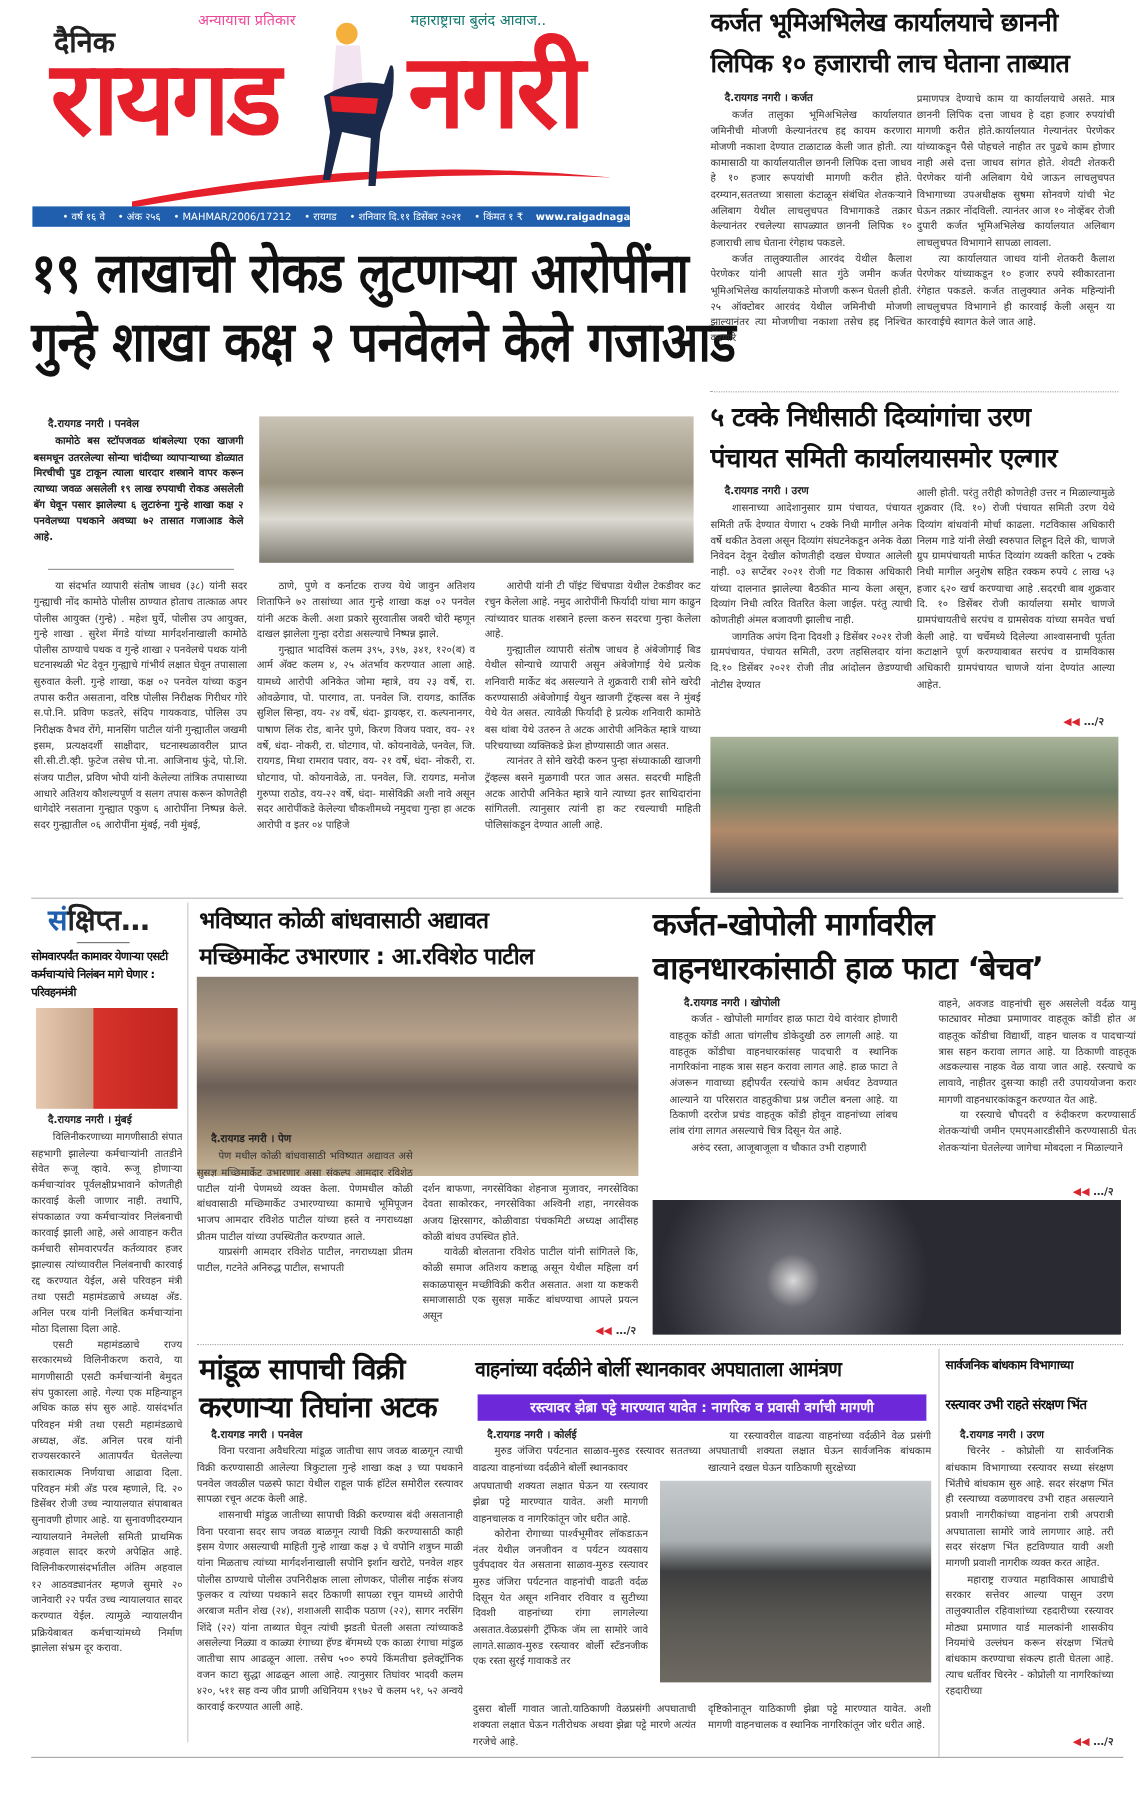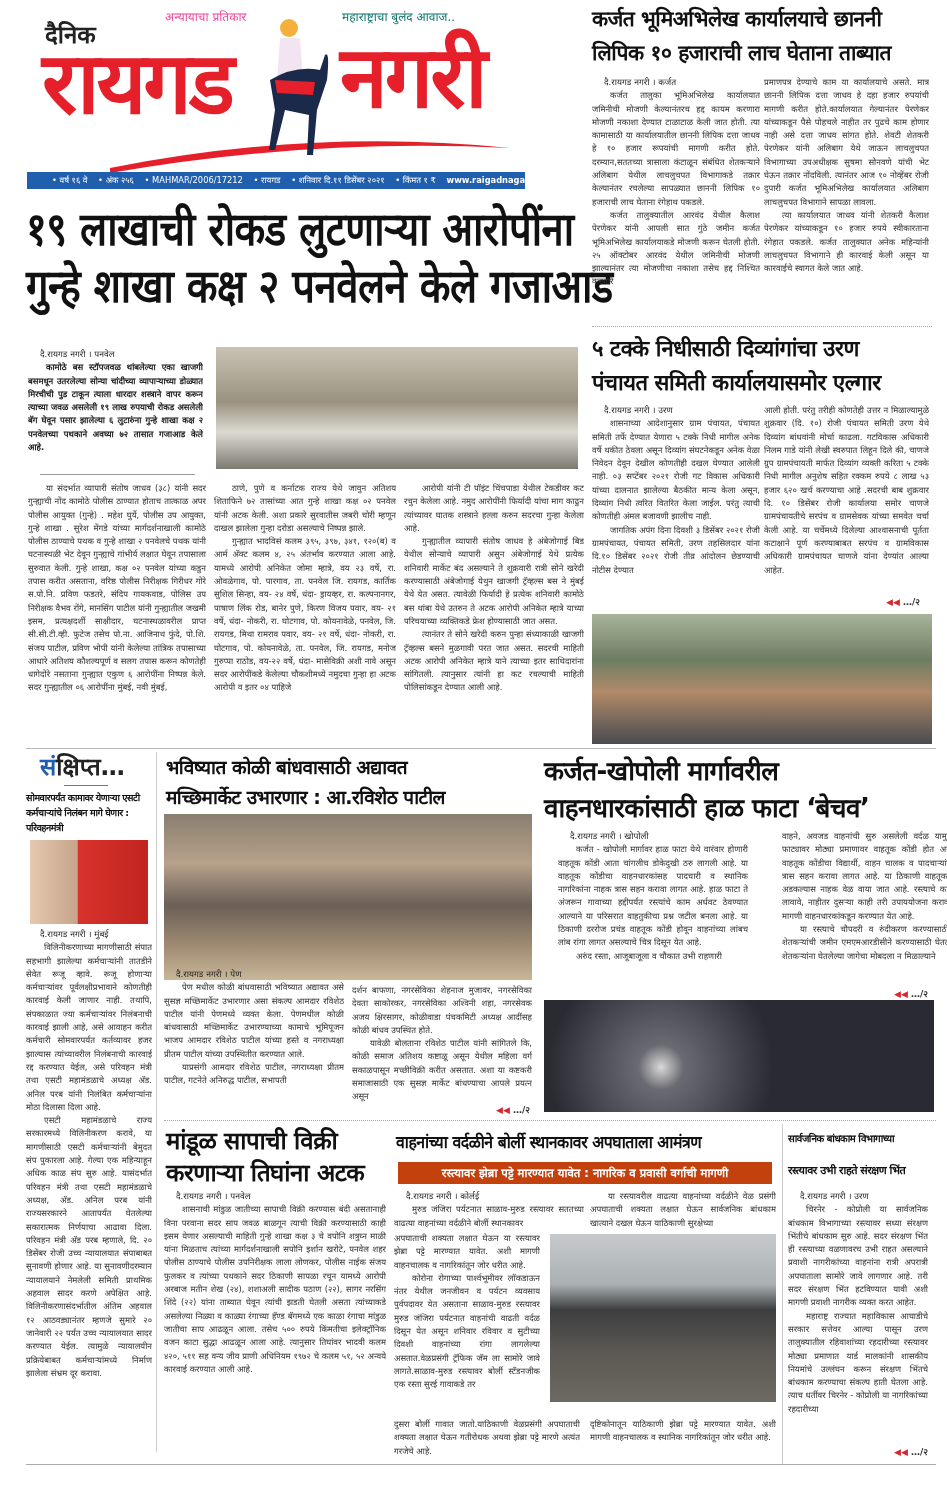--- a/index.html
+++ b/index.html
@@ -1,36 +1,36 @@
 <!DOCTYPE html>
 <html><head>
 <meta charset="utf-8">
 <style>
 *{box-sizing:border-box;margin:0;padding:0}
 body{width:947px;height:1494px;background:#fff;font-family:"DejaVu Sans","Liberation Sans",sans-serif;color:#222;overflow:hidden;position:relative;font-size:8.4px;line-height:1.42}
 .abs{position:absolute}
 .txt{text-align:justify;color:#333;font-size:8.4px;line-height:13.3px;overflow:hidden}
 .txt p{text-indent:18px}
-.byline{font-weight:normal;color:#222;font-size:8.6px;padding-left:12px;line-height:13.3px}
+.byline{font-weight:bold;color:#222;font-size:8.6px;padding-left:12px;line-height:13.3px}
 .head{font-weight:bold;color:#111;letter-spacing:-0.5px;font-family:"DejaVu Sans","Liberation Sans",sans-serif}
 .cont{color:#d9262e;font-weight:bold;text-align:right;font-size:9px}
 .cont span{color:#333}
 .photo{background:#7a7a72;overflow:hidden}
 .rule{border-top:1px solid #999}
 .dotrule{border-top:1px dotted #aaa}
 
 .mast-dainik{font-size:24px;font-weight:bold;color:#222;left:45px;top:18px}
 .mast-tag1{left:165px;top:9px;font-size:12px;color:#ec4899}
 .mast-tag2{left:342px;top:9px;font-size:12px;color:#0f766e}
 .mast-name{font-size:86px;font-weight:bold;color:#e5202b;letter-spacing:-3px;line-height:1}
 .mast-bar{left:27px;top:172px;width:498px;height:17px;background:#1f5fae;color:#fff;font-size:8.3px;line-height:17px;padding-left:25px;white-space:nowrap;overflow:hidden}
 .mast-bar span{margin-right:8px}
 .horse{left:255px;top:10px;width:78px;height:150px}
 .swoosh{left:110px;top:128px;width:400px;height:45px}
-.redband{background:#c2410c;color:#fff;font-weight:bold;font-size:12px;text-align:center;line-height:22px}
+.redband{background:#6d28d9;color:#fff;font-weight:bold;font-size:12px;text-align:center;line-height:22px}
 </style>
 </head>
 <body>
 
 <div class="abs" style="left:0;top:0;width:580px;height:192px">
   <div class="abs mast-dainik">दैनिक</div>
   <div class="abs mast-tag1">अन्यायाचा प्रतिकार</div>
   <div class="abs mast-tag2">महाराष्ट्राचा बुलंद आवाज..</div>
   <div class="abs mast-name" style="left:42px;top:40px">रायगड</div>
   <div class="abs mast-name" style="left:340px;top:34px">नगरी</div>
@@ -122,21 +122,21 @@
   <div class="txt" style="height:532px">
       <p>विलिनीकरणाच्या मागणीसाठी संपात सहभागी झालेल्या कर्मचाऱ्यांनी तातडीने सेवेत रूजू व्हावे. रूजू होणाऱ्या कर्मचाऱ्यांवर पूर्वलक्षीप्रभावाने कोणतीही कारवाई केली जाणार नाही. तथापि, संपकाळात ज्या कर्मचाऱ्यांवर निलंबनाची कारवाई झाली आहे, असे आवाहन करीत कर्मचारी सोमवारपर्यंत कर्तव्यावर हजर झाल्यास त्यांच्यावरील निलंबनाची कारवाई रद्द करण्यात येईल, असे परिवहन मंत्री तथा एसटी महामंडळाचे अध्यक्ष अ‍ॅड. अनिल परब यांनी निलंबित कर्मचाऱ्यांना मोठा दिलासा दिला आहे.</p>
       <p>एसटी महामंडळाचे राज्य सरकारमध्ये विलिनीकरण करावे, या मागणीसाठी एसटी कर्मचाऱ्यांनी बेमुदत संप पुकारला आहे. गेल्या एक महिन्याहून अधिक काळ संप सुरु आहे. यासंदर्भात परिवहन मंत्री तथा एसटी महामंडळाचे अध्यक्ष, अ‍ॅड. अनिल परब यांनी राज्यसरकारने आतापर्यंत घेतलेल्या सकारात्मक निर्णयाचा आढावा दिला. परिवहन मंत्री अ‍ॅड परब म्हणाले, दि. २० डिसेंबर रोजी उच्च न्यायालयात संपाबाबत सुनावणी होणार आहे. या सुनावणीदरम्यान न्यायालयाने नेमलेली समिती प्राथमिक अहवाल सादर करणे अपेक्षित आहे. विलिनीकरणासंदर्भातील अंतिम अहवाल १२ आठवड्यानंतर म्हणजे सुमारे २० जानेवारी २२ पर्यंत उच्च न्यायालयात सादर करण्यात येईल. त्यामुळे न्यायालयीन प्रक्रियेबाबत कर्मचाऱ्यांमध्ये निर्माण झालेला संभ्रम दूर करावा.</p>
     </div>
 </div>
 <div class="abs" style="left:156px;top:752px;height:700px;border-left:1px solid #ccc"></div>
 
 <div class="abs head" style="left:166px;top:754px;font-size:19px;line-height:26px;white-space:nowrap">भविष्यात कोळी बांधवासाठी अद्यावत</div>
 <div class="abs head" style="left:166px;top:784px;font-size:19px;line-height:26px;white-space:nowrap">मच्छिमार्केट उभारणार : आ.रविशेठ पाटील</div>
 <div class="abs photo" style="left:164px;top:814px;width:368px;height:166px;background:linear-gradient(180deg,#8a7e70 0%,#b7a18a 30%,#6b5f57 55%,#a08c72 80%,#c9b79a 100%)"></div>
-<div class="abs" style="left:164px;top:968px;width:180px">
+<div class="abs" style="left:164px;top:944px;width:180px">
   <div class="byline">दै.रायगड नगरी । पेण</div>
   <div class="txt" style="height:118px">
       <p>पेण मधील कोळी बांधवासाठी भविष्यात अद्यावत असे सुसज्ञ मच्छिमार्केट उभारणार असा संकल्प आमदार रविशेठ पाटील यांनी पेणमध्ये व्यक्त केला. पेणमधील कोळी बांधवासाठी मच्छिमार्केट उभारण्याच्या कामाचे भूमिपूजन भाजप आमदार रविशेठ पाटील यांच्या हस्ते व नगराध्यक्षा प्रीतम पाटील यांच्या उपस्थितीत करण्यात आले.</p>
       <p>याप्रसंगी आमदार रविशेठ पाटील, नगराध्यक्षा प्रीतम पाटील, गटनेते अनिरुद्ध पाटील, सभापती</p>
     </div>
 </div>
 <div class="abs txt" style="left:352px;top:984px;width:180px;height:118px">
     <p style="text-indent:0">दर्शन बाफणा, नगरसेविका शेहनाज मुजावर, नगरसेविका देवता साकोरकर, नगरसेविका अश्विनी शहा, नगरसेवक अजय क्षिरसागर, कोळीवाडा पंचकमिटी अध्यक्ष आदींसह कोळी बांधव उपस्थित होते.</p>
     <p>यावेळी बोलताना रविशेठ पाटील यांनी सांगितले कि, कोळी समाज अतिशय कष्टाळू असून येथील महिला वर्ग सकाळपासून मच्छीविक्री करीत असतात. अशा या कष्टकरी समाजासाठी एक सुसज्ञ मार्केट बांधण्याचा आपले प्रयत्न असून</p>
   </div>
@@ -158,20 +158,21 @@
 <div class="abs cont" style="left:866px;top:988px;width:62px"><span style="color:#d9262e">◀◀</span> <span>…/२</span></div>
 <div class="abs photo" style="left:544px;top:1000px;width:390px;height:112px;background:radial-gradient(circle at 30% 60%,#d9d9d9 0,#6a6a72 8%,#2a2a33 40%),linear-gradient(#2a2a33,#1a1a20)"></div>
 
 <div class="abs dotrule" style="left:164px;top:1120px;width:772px"></div>
 
 <div class="abs head" style="left:166px;top:1124px;font-size:24px;line-height:34px;white-space:nowrap">मांडूळ सापाची विक्री</div>
 <div class="abs head" style="left:166px;top:1156px;font-size:24px;line-height:34px;white-space:nowrap">करणाऱ्या तिघांना अटक</div>
 <div class="abs" style="left:164px;top:1190px;width:222px">
   <div class="byline">दै.रायगड नगरी । पनवेल</div>
   <div class="txt" style="height:266px">
+      <p>विना परवाना अवैधरित्या मांडूळ जातीचा साप जवळ बाळगून त्याची विक्री करण्यासाठी आलेल्या त्रिकुटाला गुन्हे शाखा कक्ष ३ च्या पथकाने पनवेल जवळील पळस्पे फाटा येथील राहूल पार्क हॉटेल समोरील रस्त्यावर सापळा रचून अटक केली आहे.</p>
       <p>शासनाची मांडुळ जातीच्या सापाची विक्री करण्यास बंदी असतानाही विना परवाना सदर साप जवळ बाळगून त्याची विक्री करण्यासाठी काही इसम येणार असल्याची माहिती गुन्हे शाखा कक्ष ३ चे वपोनि शत्रुघ्न माळी यांना मिळताच त्यांच्या मार्गदर्शनाखाली सपोनि इर्शान खरोटे, पनवेल शहर पोलीस ठाण्याचे पोलीस उपनिरीक्षक लाला लोणकर, पोलीस नाईक संजय फुलकर व त्यांच्या पथकाने सदर ठिकाणी सापळा रचून यामध्ये आरोपी अरबाज मतीन शेख (२४), शशाअली सादीक पठाण (२२), सागर नरसिंग शिंदे (२२) यांना ताब्यात घेवून त्यांची झडती घेतली असता त्यांच्याकडे असलेल्या निळ्या व काळ्या रंगाच्या हॅण्ड बॅगमध्ये एक काळा रंगाचा मांडुळ जातीचा साप आढळून आला. तसेच ५०० रुपये किंमतीचा इलेक्ट्रॉनिक वजन काटा सुद्धा आढळून आला आहे. त्यानुसार तिघांवर भादवी कलम ४२०, ५११ सह वन्य जीव प्राणी अधिनियम १९७२ चे कलम ५१, ५२ अन्वये कारवाई करण्यात आली आहे.</p>
     </div>
 </div>
 
 <div class="abs head" style="left:396px;top:1128px;font-size:17px;line-height:28px;white-space:nowrap;transform:scaleX(0.93);transform-origin:left">वाहनांच्या वर्दळीने बोर्ली स्थानकावर अपघाताला आमंत्रण</div>
 <div class="abs redband" style="left:398px;top:1162px;width:374px;white-space:nowrap;overflow:hidden;font-size:11.5px">रस्त्यावर झेब्रा पट्टे मारण्यात यावेत : नागरिक व प्रवासी वर्गाची मागणी</div>
 <div class="abs" style="left:394px;top:1190px;width:190px">
   <div class="byline">दै.रायगड नगरी । कोर्लई</div>
   <div class="txt">
       <p>मुरुड जंजिरा पर्यटनात साळाव-मुरुड रस्त्यावर सततच्या वाढत्या वाहनांच्या वर्दळीने बोर्ली स्थानकावर</p>

